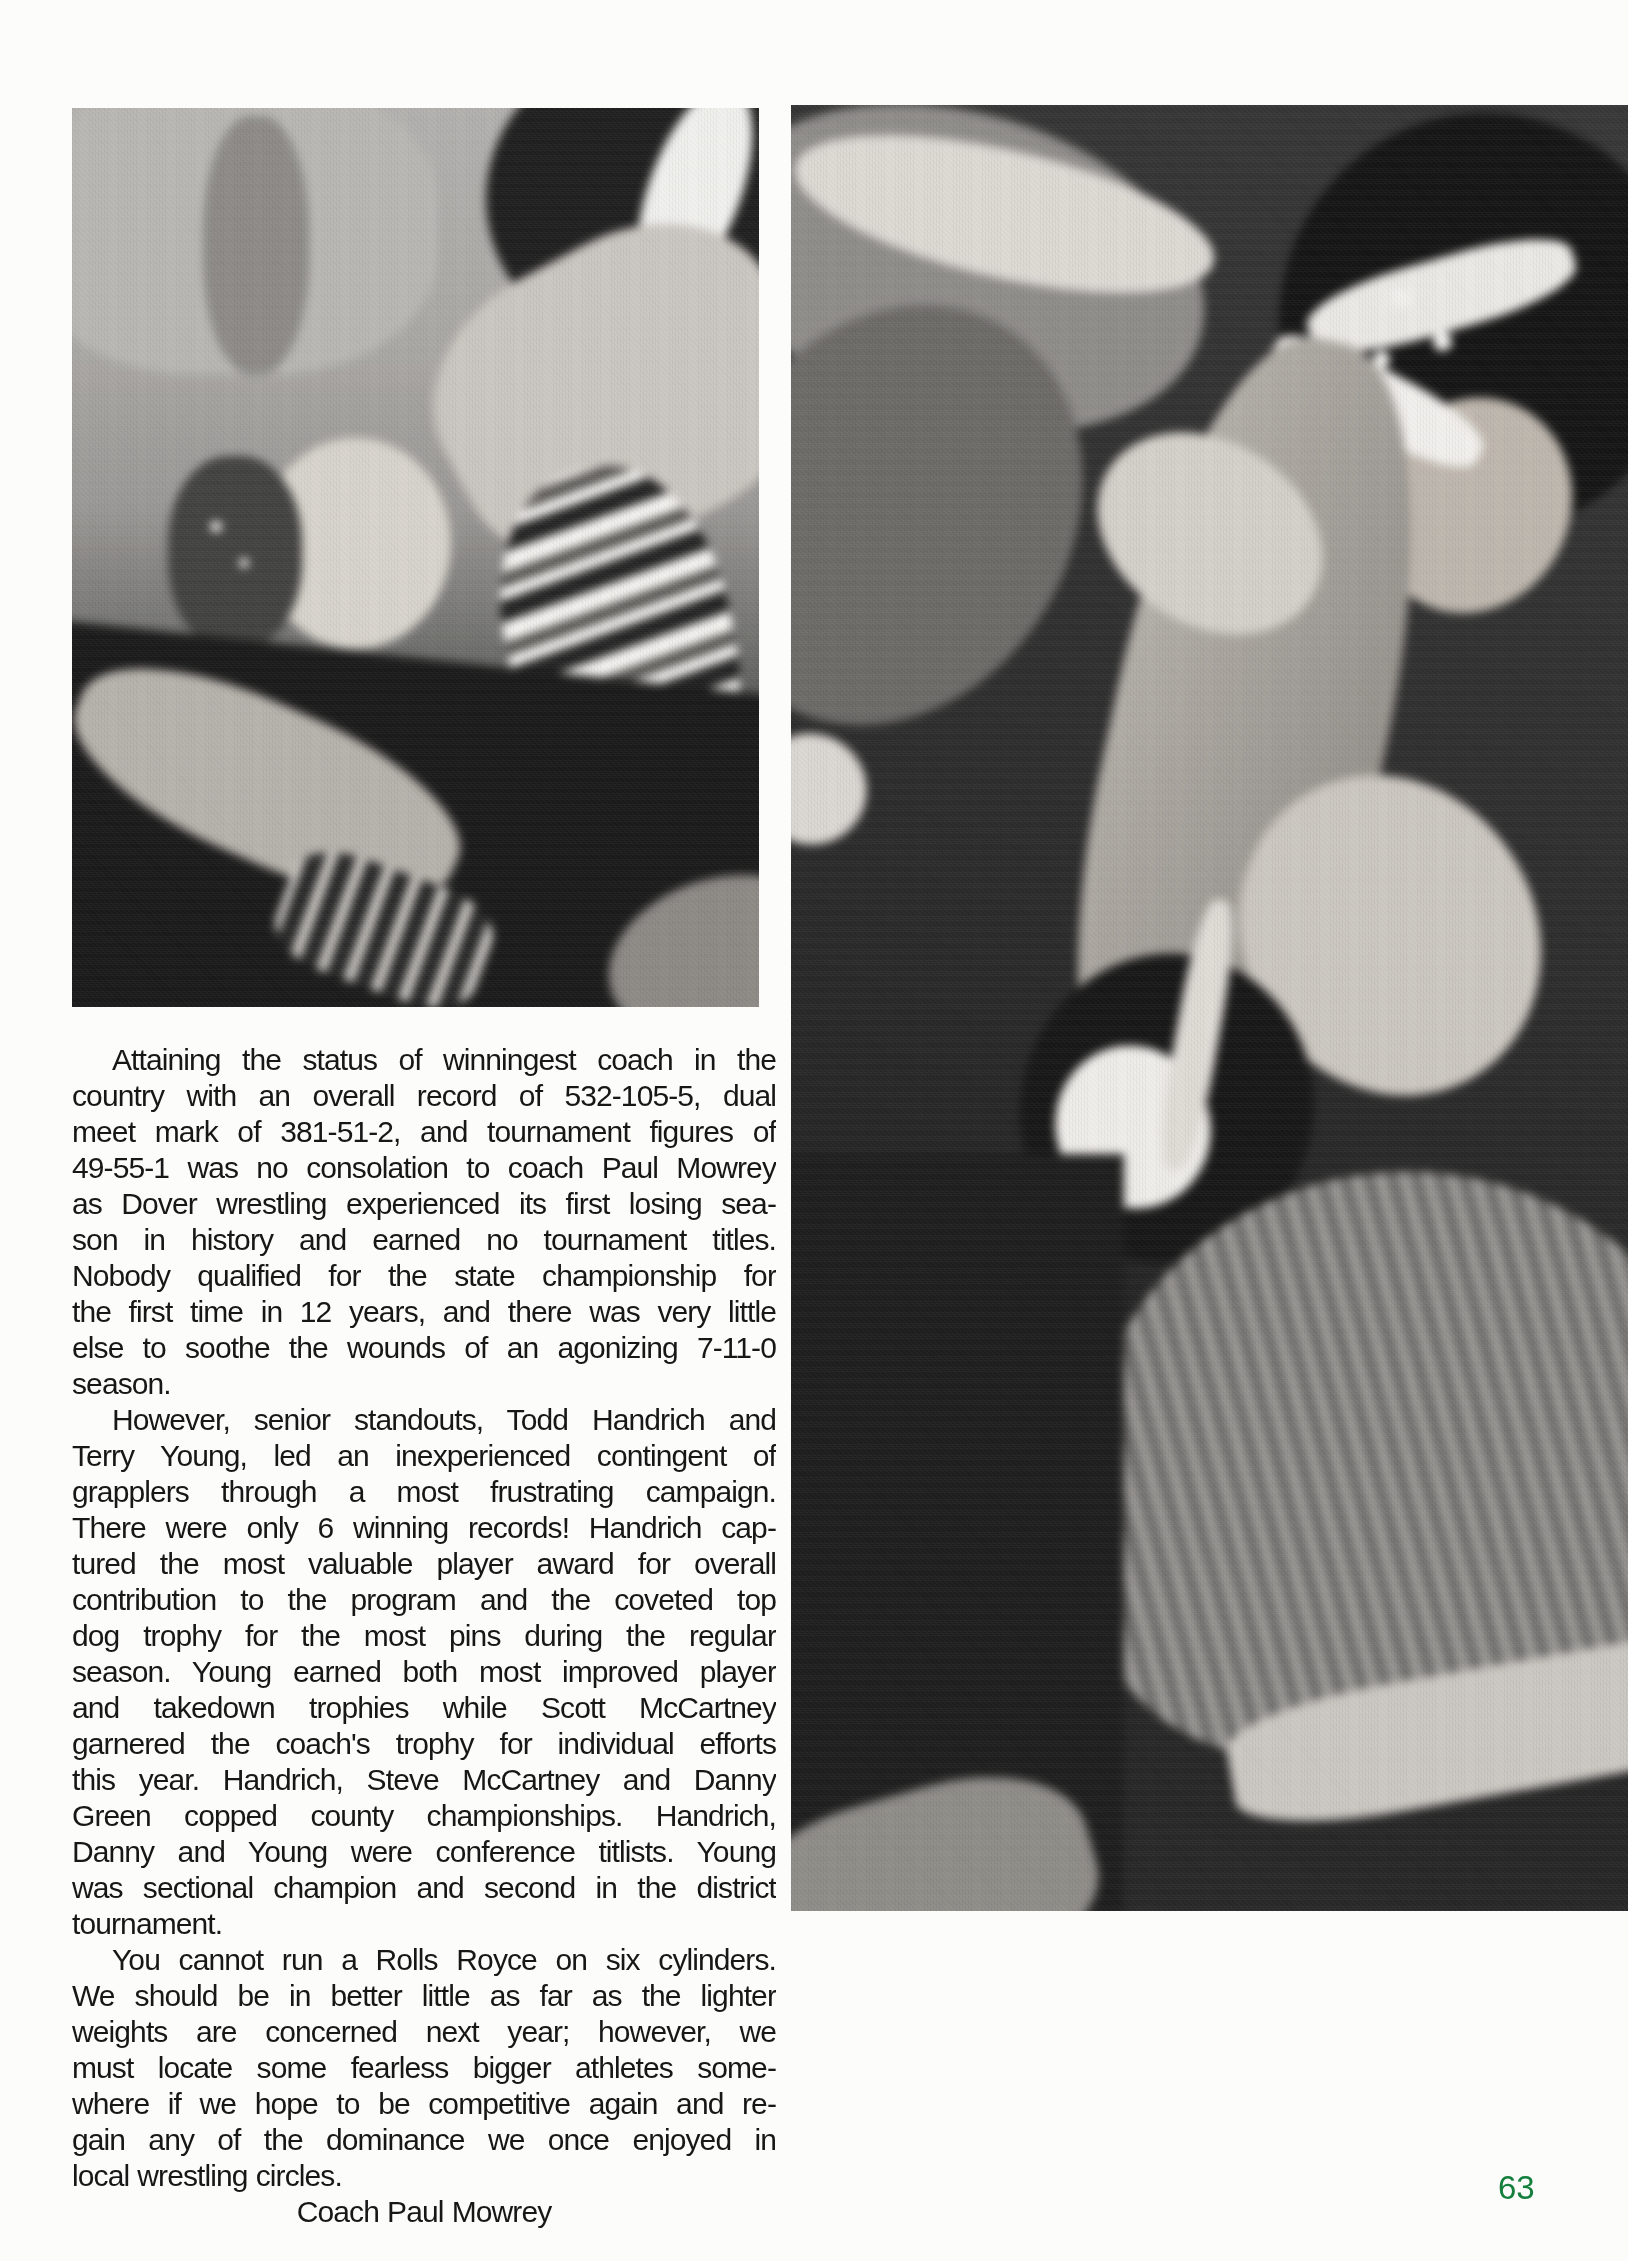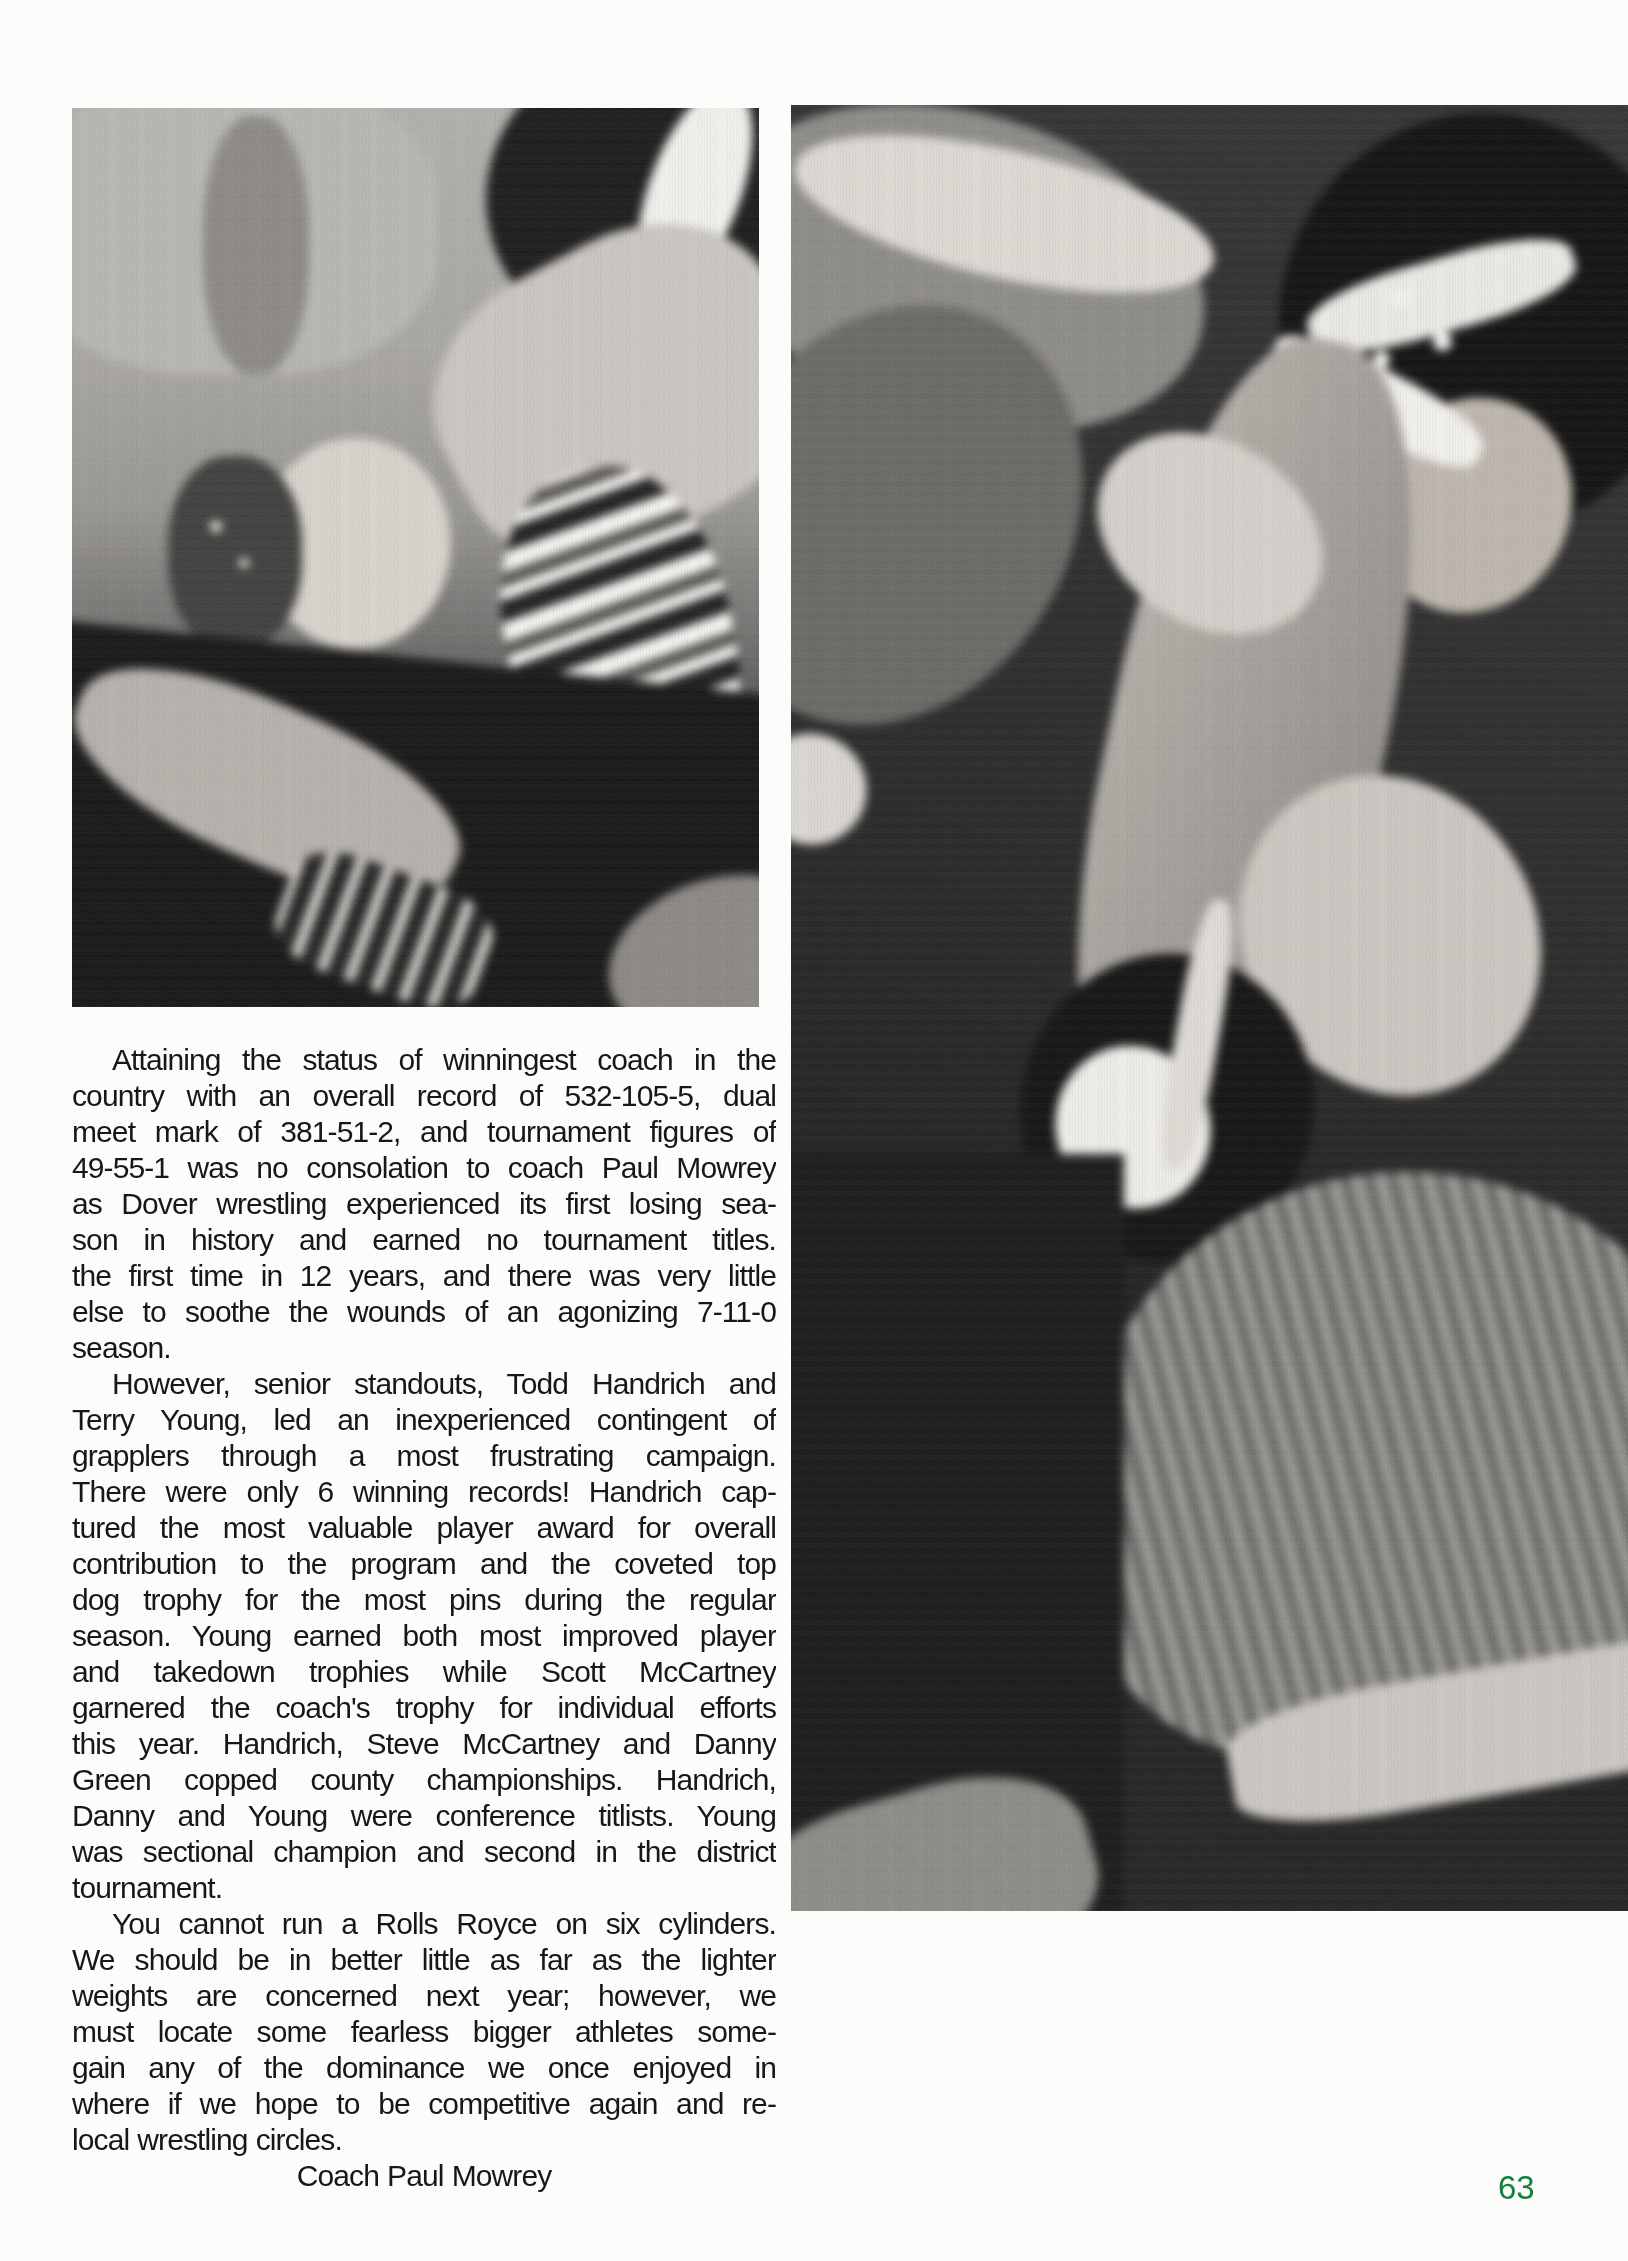--- a/index.html
+++ b/index.html
@@ -168,20 +168,21 @@
 
 <div class="article">
 
   <div class="para">
       <div class="line first">Attaining the status of winningest coach in the</div>
       <div class="line">country with an overall record of 532-105-5, dual</div>
       <div class="line">meet mark of 381-51-2, and tournament figures of</div>
       <div class="line">49-55-1 was no consolation to coach Paul Mowrey</div>
       <div class="line">as Dover wrestling experienced its first losing sea-</div>
       <div class="line">son in history and earned no tournament titles.</div>
+      <div class="line">Nobody qualified for the state championship for</div>
       <div class="line">the first time in 12 years, and there was very little</div>
       <div class="line">else to soothe the wounds of an agonizing 7-11-0</div>
       <div class="line lastline">season.</div>
     </div>
     <div class="para">
       <div class="line first">However, senior standouts, Todd Handrich and</div>
       <div class="line">Terry Young, led an inexperienced contingent of</div>
       <div class="line">grapplers through a most frustrating campaign.</div>
       <div class="line">There were only 6 winning records! Handrich cap-</div>
       <div class="line">tured the most valuable player award for overall</div>
@@ -194,21 +195,21 @@
       <div class="line">Green copped county championships. Handrich,</div>
       <div class="line">Danny and Young were conference titlists. Young</div>
       <div class="line">was sectional champion and second in the district</div>
       <div class="line lastline">tournament.</div>
     </div>
     <div class="para">
       <div class="line first">You cannot run a Rolls Royce on six cylinders.</div>
       <div class="line">We should be in better little as far as the lighter</div>
       <div class="line">weights are concerned next year; however, we</div>
       <div class="line">must locate some fearless bigger athletes some-</div>
+      <div class="line">where if we hope to be competitive again and re-</div>
       <div class="line">gain any of the dominance we once enjoyed in</div>
-      <div class="line">where if we hope to be competitive again and re-</div>
       <div class="line lastline">local wrestling circles.</div>
     </div>
     <div class="byline">Coach Paul Mowrey</div>
 </div>
 
 <div class="page-number">63</div>
 
 
 </body></html>

